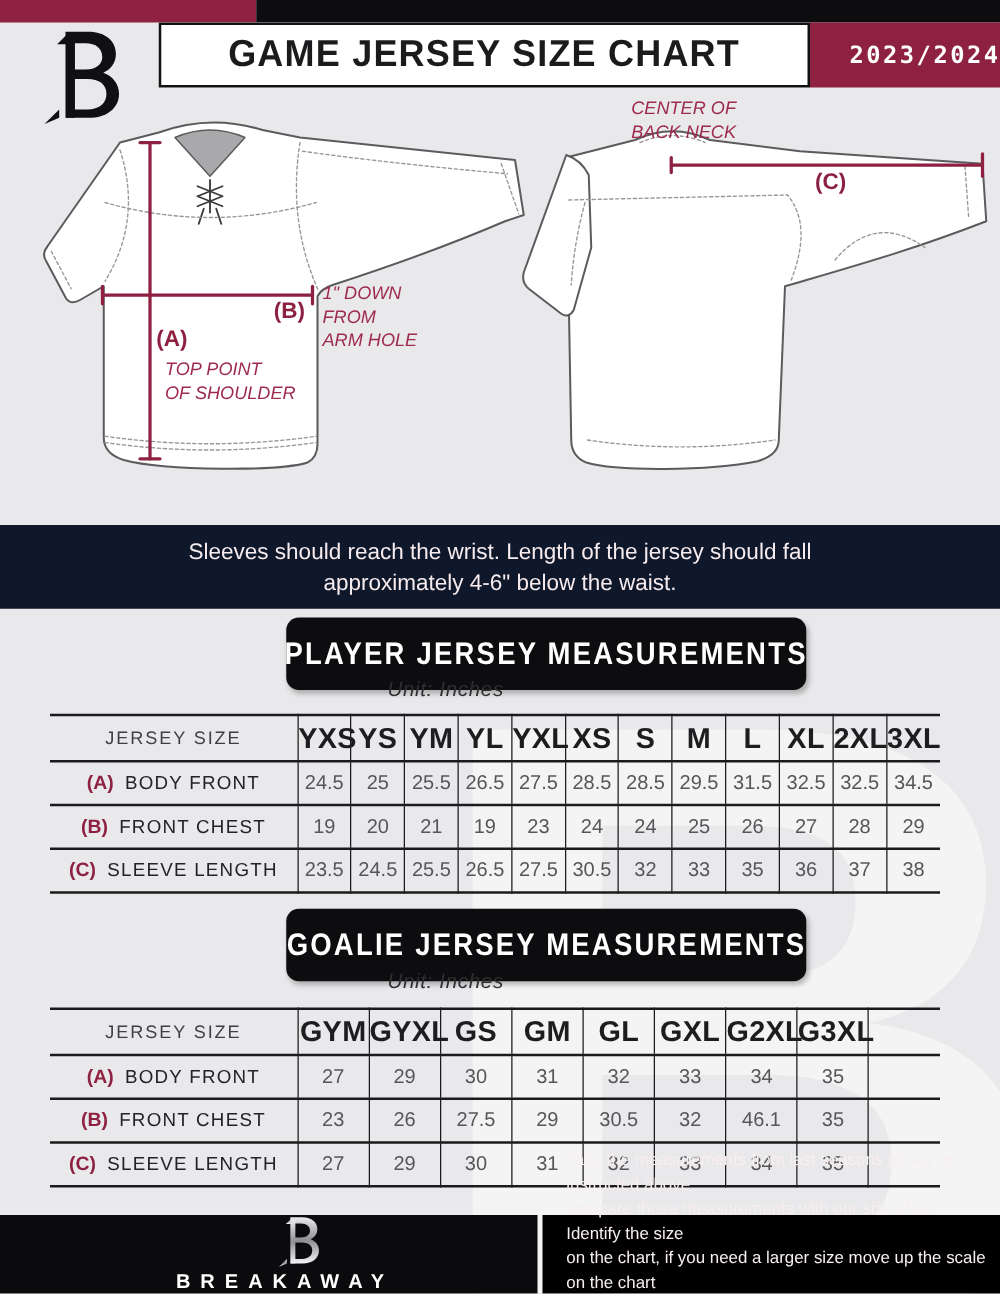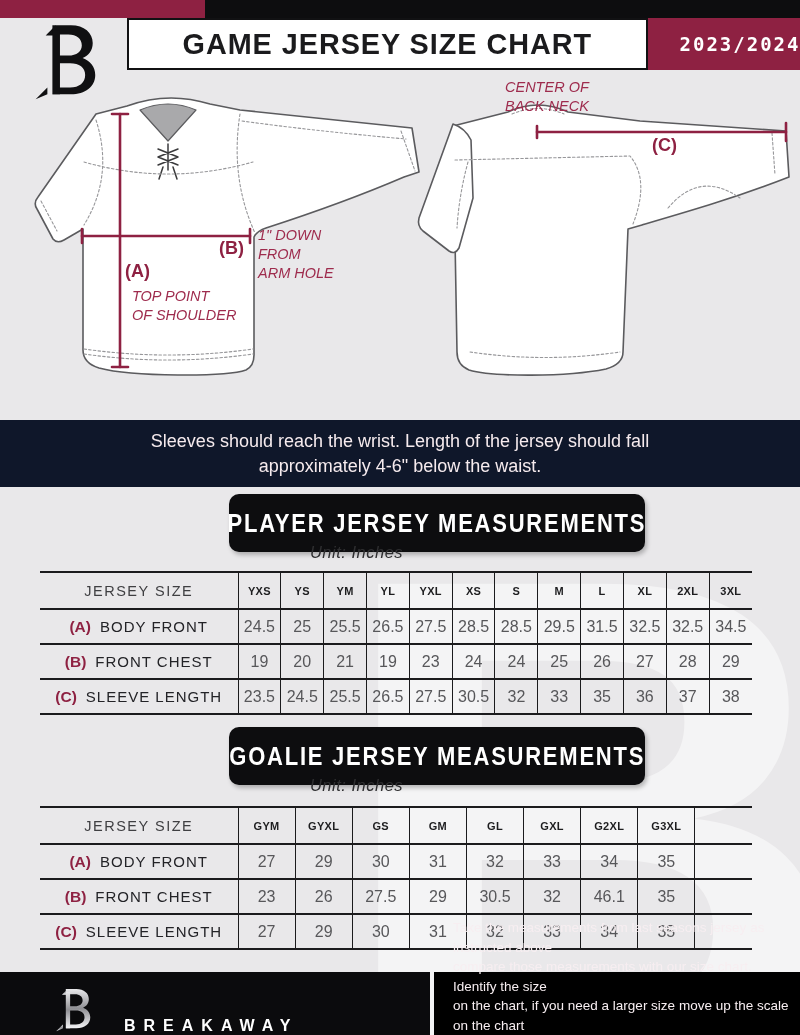--- a/index.html
+++ b/index.html
@@ -65,30 +65,30 @@
   
   table.sz { border-collapse:collapse; table-layout:fixed; width:712px; }
   table.sz .lbl { width:198px; }
   table.sz thead tr { border-top:2.5px solid #1b1b1d; height:37px; }
   table.sz tr { border-bottom:2.5px solid #1b1b1d; }
   table.sz tbody tr { height:35px; }
   table.sz th.val, table.sz td.val { border-left:1.5px solid #1b1b1d; text-align:center; }
   table.sz th.lbl {
     font-weight:normal; font-size:14.5px; letter-spacing:1.5px; color:#3f3f42; text-align:center;
   }
-  table.sz th.val { font-size:11px; font-weight:bold; color:#1d1d1f; letter-spacing:.3px; }
+  table.sz th.val { font-size:23px; font-weight:bold; color:#1d1d1f; letter-spacing:.3px; }
   table.sz td.val { font-size:16px; color:#57575a; }
   table.sz td.lbl { text-align:center; }
   table.sz td.lbl .key { color:#8e2142; font-weight:bold; font-size:15.5px; margin-right:9px; }
   table.sz td.lbl .lab { color:#232327; font-size:15px; letter-spacing:1px; }
 
   
   .footer-black {
     left:0; top:972px; width:430px; height:63px; background:#0b0b0d;
-    display:flex; align-items:flex-end;
+    display:flex; align-items:center;flex-direction:column;
   }
   .brand-text { color:#ffffff; font-size:16px; font-weight:bold; letter-spacing:8px; margin-left:26px; white-space:nowrap; }
   .footer-maroon {
     left:434px; top:972px; width:370px; height:63px; background:#000000;
     display:flex; align-items:flex-end;
   }
   .footer-maroon p { color:#f7eef1; font-size:13.5px; line-height:19.5px; padding-left:19px; padding-right:8px; white-space:pre-line; }
 </style>
 </head>
 <body>

